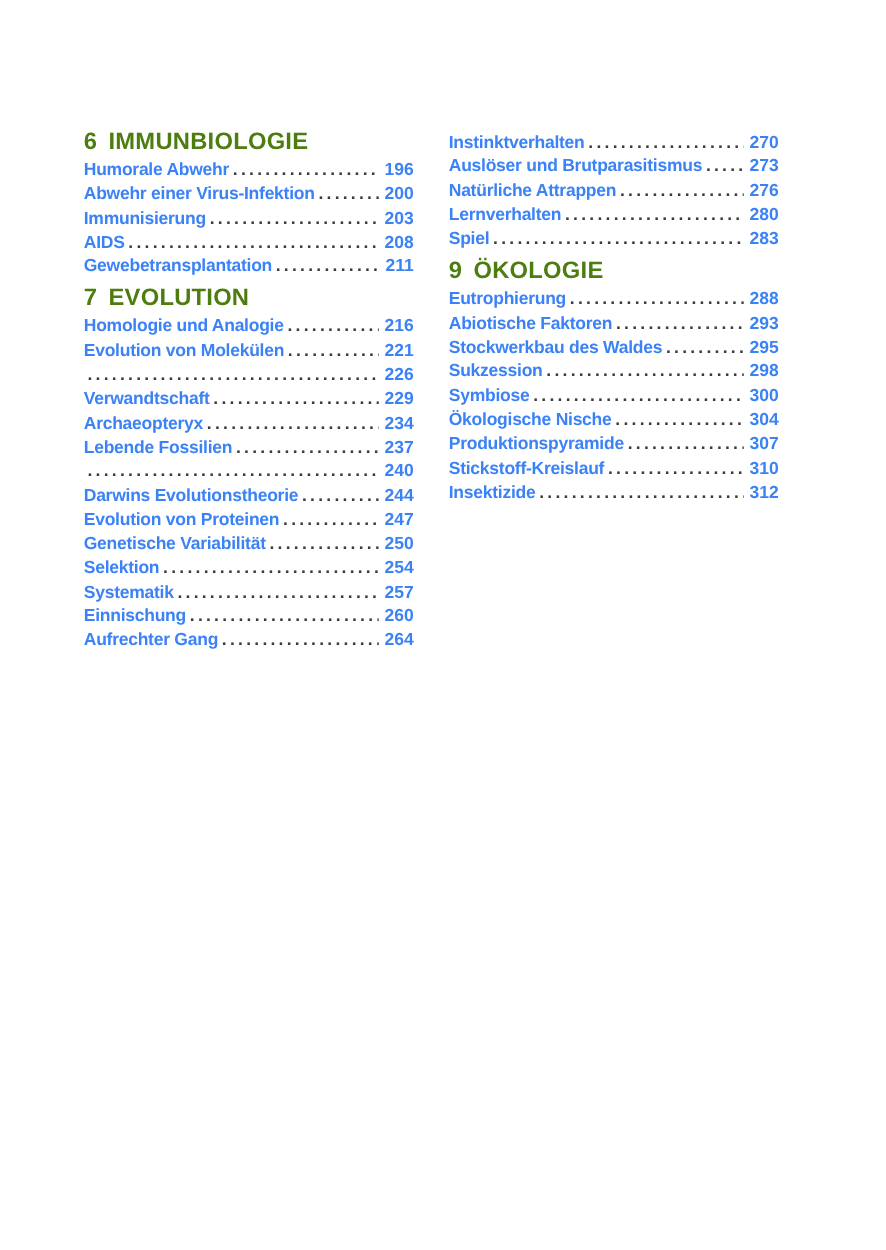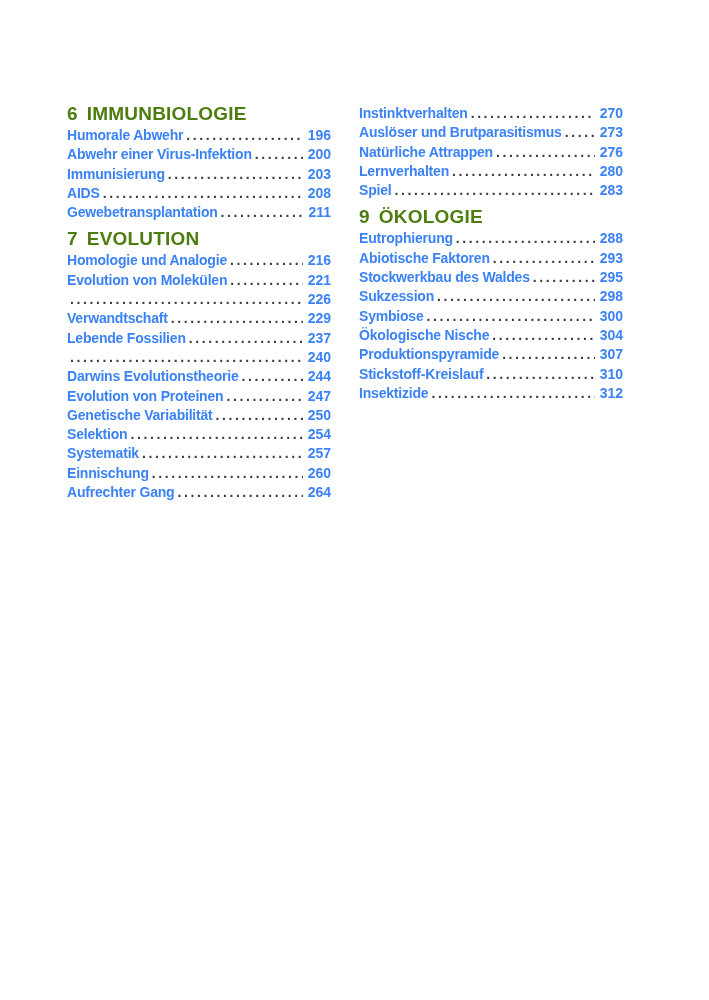--- a/index.html
+++ b/index.html
@@ -130,20 +130,25 @@
             <span class="dots"></span>
             <span class="pagenum">226</span>
           </div>
 
           <div class="entry">
             <span class="label">Verwandtschaft</span>
             <span class="dots"></span>
             <span class="pagenum">229</span>
           </div>
 
+          <div class="entry">
+            <span class="label">Archaeopteryx</span>
+            <span class="dots"></span>
+            <span class="pagenum">234</span>
+          </div>
 
           <div class="entry">
             <span class="label">Lebende Fossilien</span>
             <span class="dots"></span>
             <span class="pagenum">237</span>
           </div>
 
           <div class="entry">
             <span class="dots"></span>
             <span class="pagenum">240</span>

